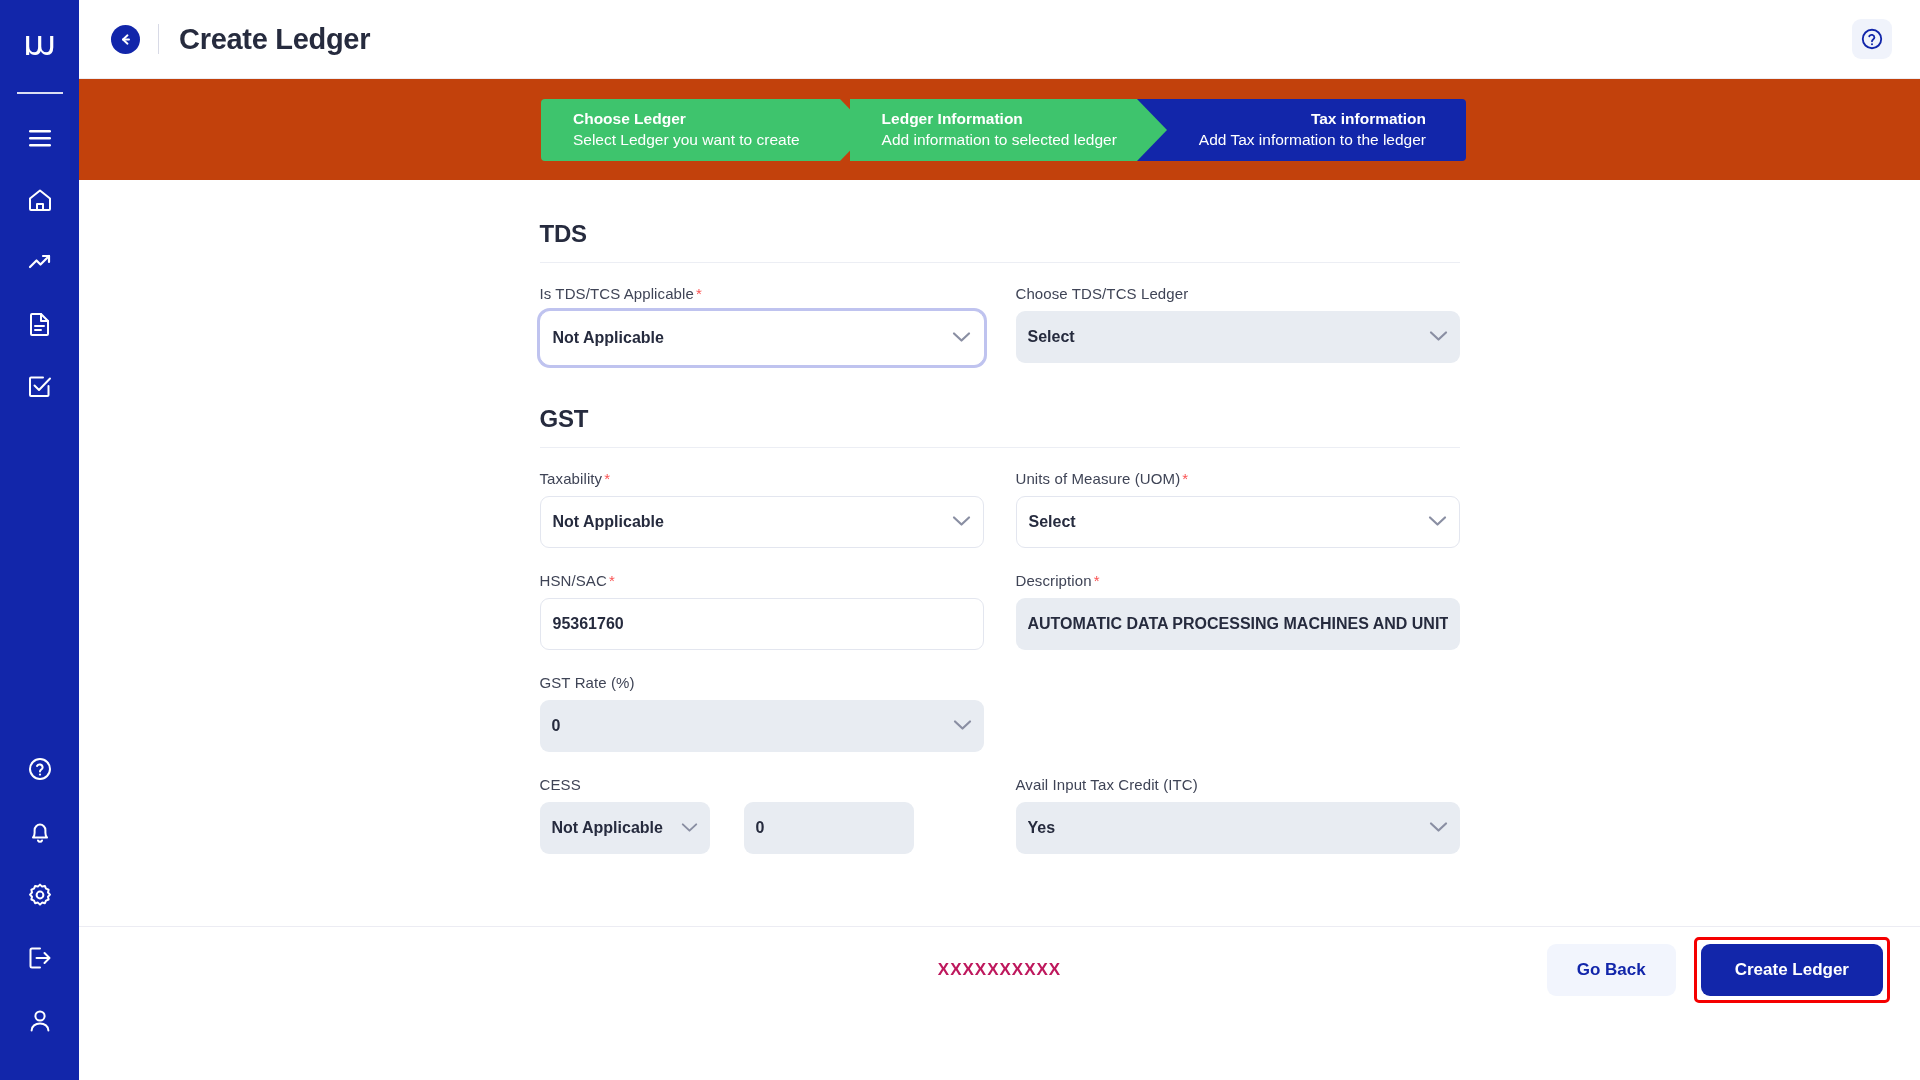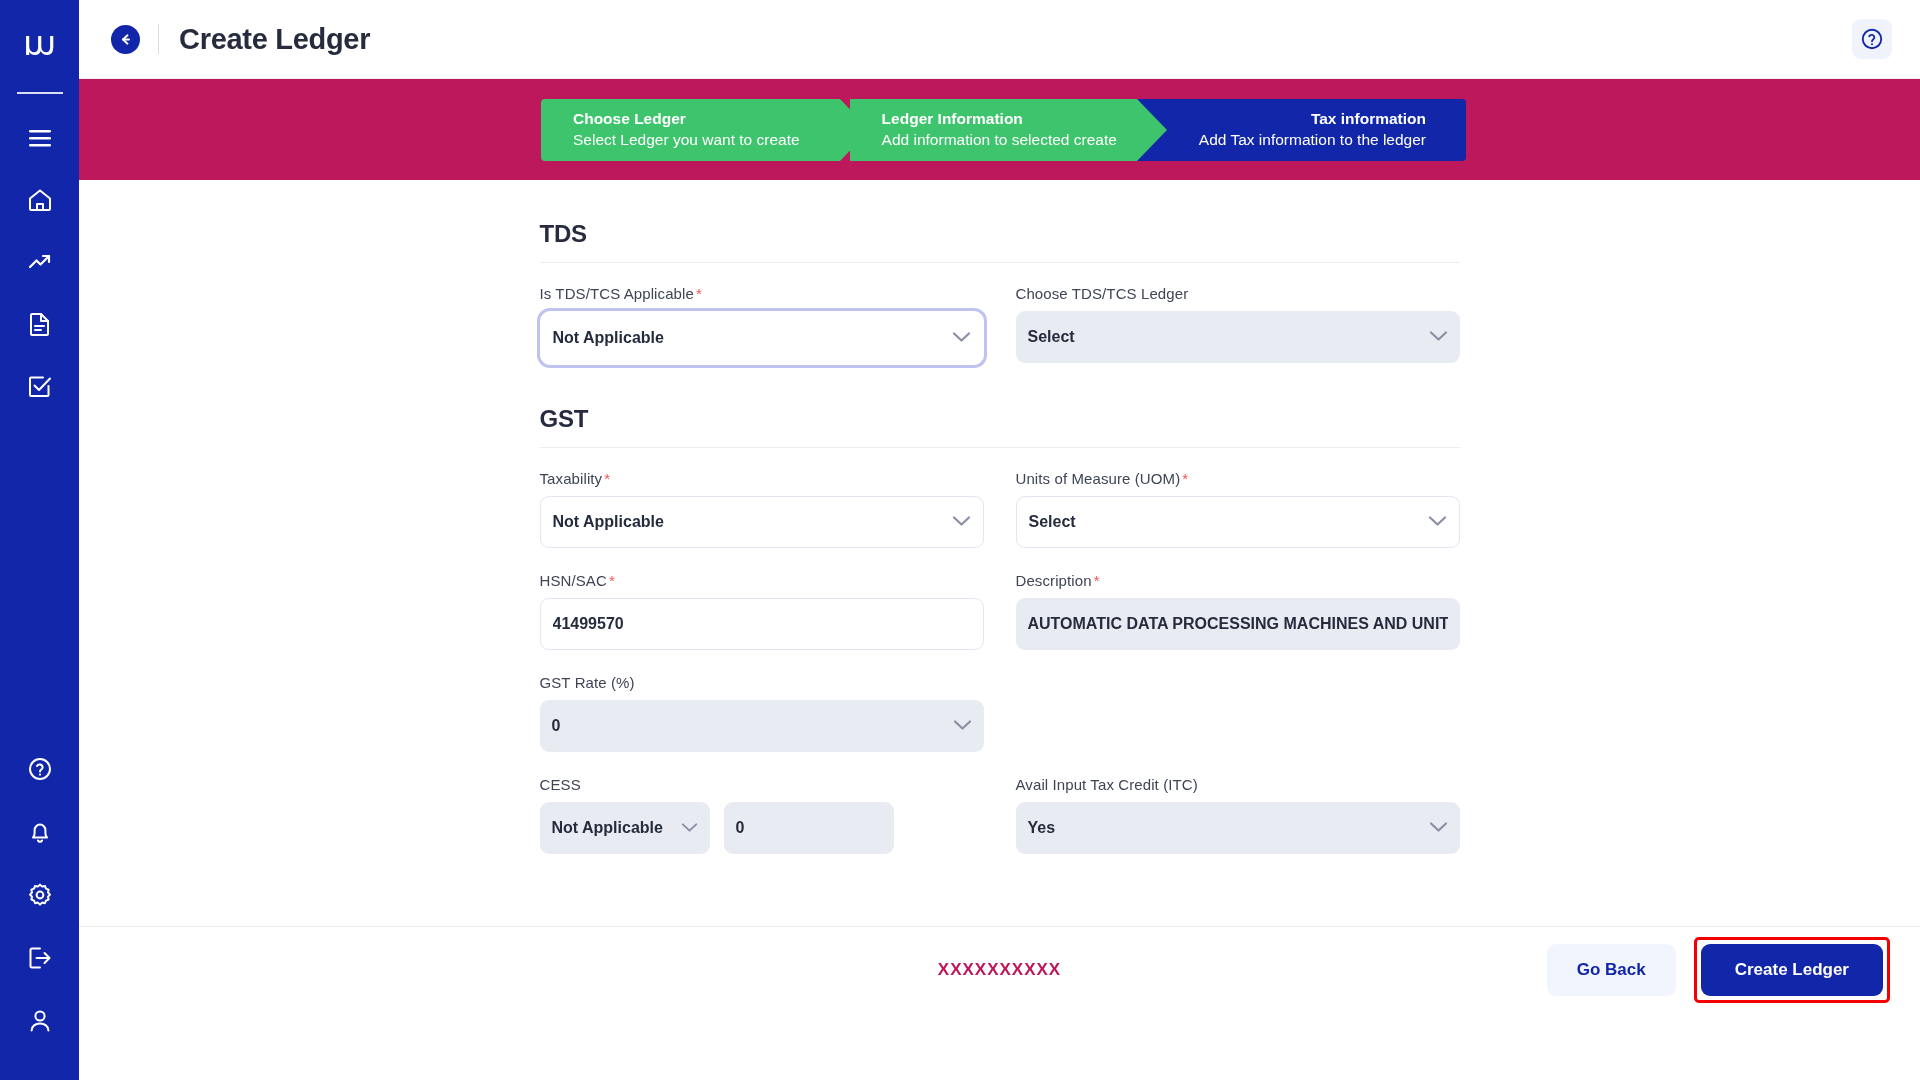--- a/index.html
+++ b/index.html
@@ -60,21 +60,21 @@
     font-size: 29px; font-weight: bold; color: #262b3e; letter-spacing: -0.3px;
   }
   .header-spacer { flex: 1; }
   .help-btn {
     width: 40px; height: 40px; border-radius: 9px; background: #f0f3fb;
     display:flex; align-items:center; justify-content:center; cursor:pointer;
   }
 
   
   .stepper-bar {
-    height: 101px; flex: 0 0 101px; background: #be185d;
+    height: 101px; flex: 0 0 101px; background: #c2410c;
     display: flex; align-items: center; justify-content: center;
     position: relative;
   }
   .stepper { display: flex; align-items: stretch; height: 62px; margin-left: 8px; }
   .step {
     position: relative; height: 62px;
     display: flex; flex-direction: column; justify-content: center;
     padding: 0 40px 0 32px;
     color: #ffffff;
     margin-right: 10px;
@@ -113,21 +113,21 @@
   .form-wrap { width: 920px; }
 
   .section-title {
     font-size: 24px; font-weight: bold; color: #262b3e; letter-spacing: -0.2px;
     margin-bottom: 14px;
   }
   .section-rule { height: 1px; background: #eceef4; margin-bottom: 22px; }
 
   .row { display: flex; gap: 32px; margin-bottom: 24px; }
   .col { width: 444px; }
-  .col.grp { display: flex; gap: 14px; }
+  .col.grp { display: flex; gap: 34px; }
 
   .flabel {
     font-size: 15px; color: #3f4456; margin-bottom: 9px; display: block;
     letter-spacing: 0.1px;
   }
   .req { color: #fa5252; margin-left: 2px; }
 
   .field {
     height: 52px; border-radius: 9px;
     display: flex; align-items: center;
@@ -282,21 +282,21 @@
     </header>
 
     <div class="stepper-bar">
       <div class="stepper">
         <div class="step green first">
           <div class="step-t">Choose Ledger</div>
           <div class="step-s">Select Ledger you want to create</div>
         </div>
         <div class="step green">
           <div class="step-t">Ledger Information</div>
-          <div class="step-s">Add information to selected create</div>
+          <div class="step-s">Add information to selected ledger</div>
         </div>
         <div class="step blue">
           <div class="step-t">Tax information</div>
           <div class="step-s">Add Tax information to the ledger</div>
         </div>
       </div>
     </div>
 
     <div class="body">
       <div class="form-wrap">
@@ -366,21 +366,21 @@
             </div>
           </div>
         </div>
 
         <div class="row">
           <div class="col">
             <label class="flabel">
               <span>HSN/SAC</span><span class="req">*</span>
             </label>
             <div class="field white">
-              <span class="val">41499570</span>
+              <span class="val">95361760</span>
             </div>
           </div>
           <div class="col">
             <label class="flabel">
               <span>Description</span><span class="req">*</span>
             </label>
             <div class="field filled">
               <span class="val">AUTOMATIC DATA PROCESSING MACHINES AND UNITS</span>
             </div>
           </div>

